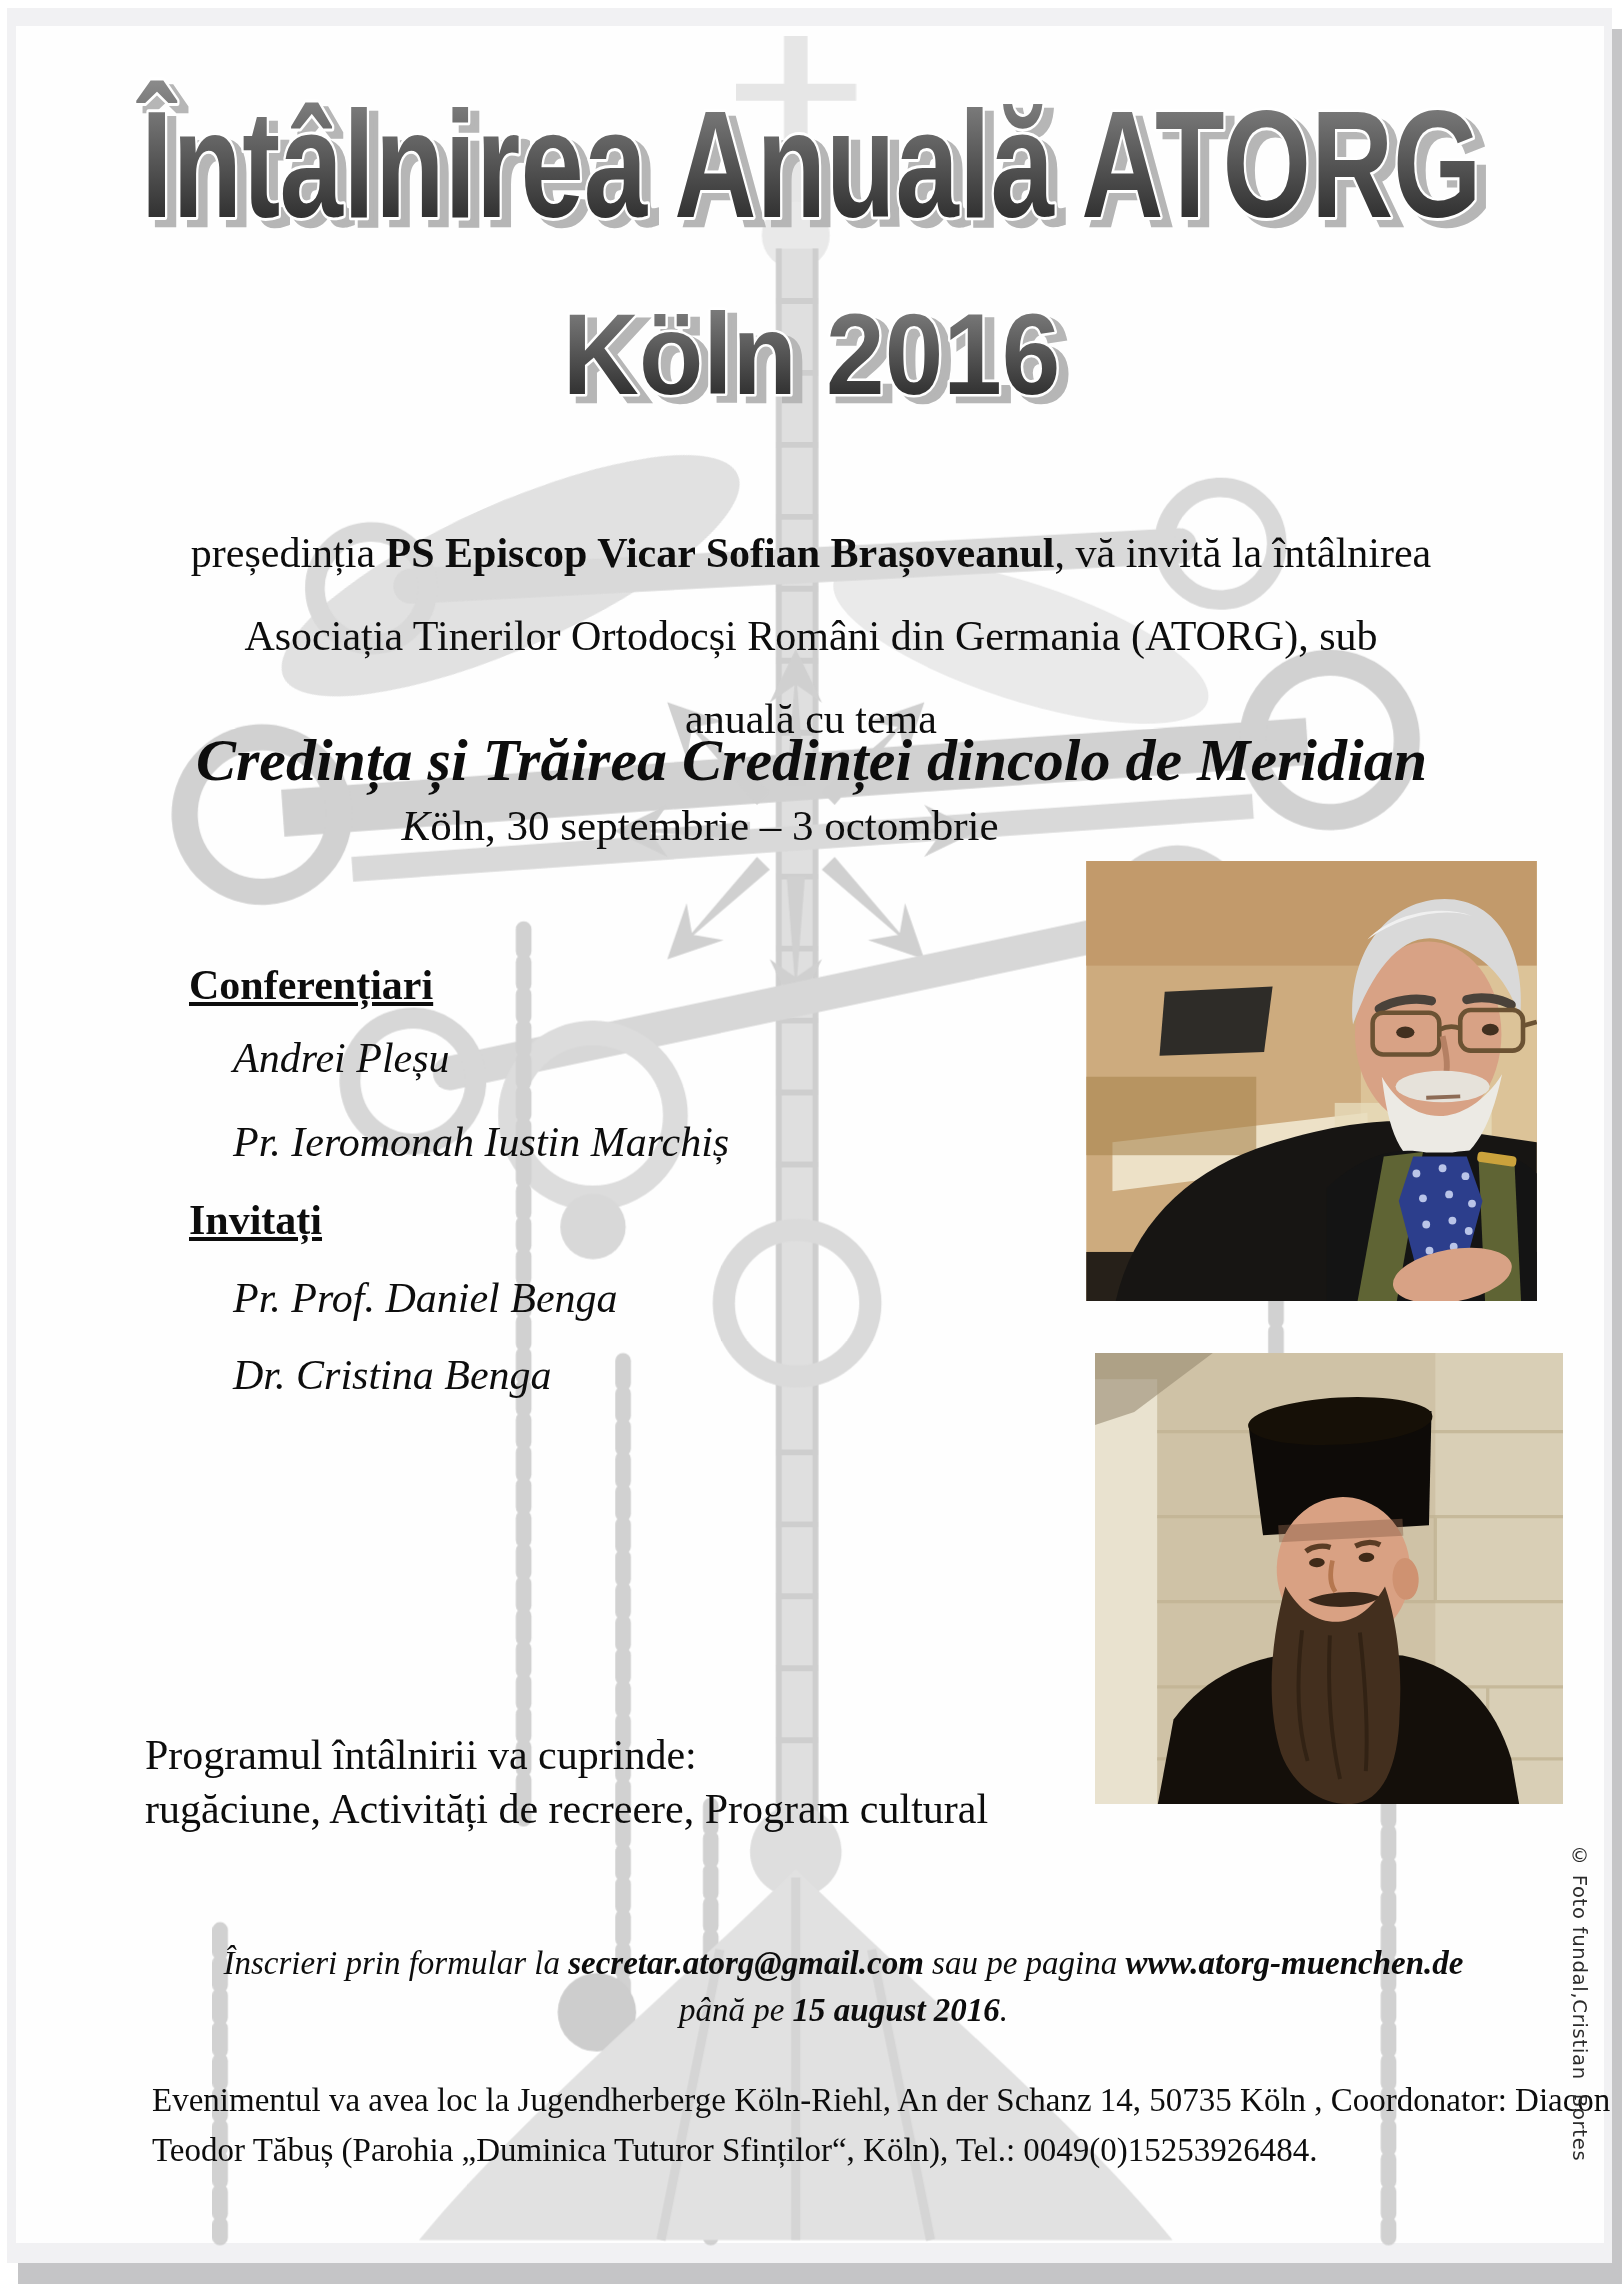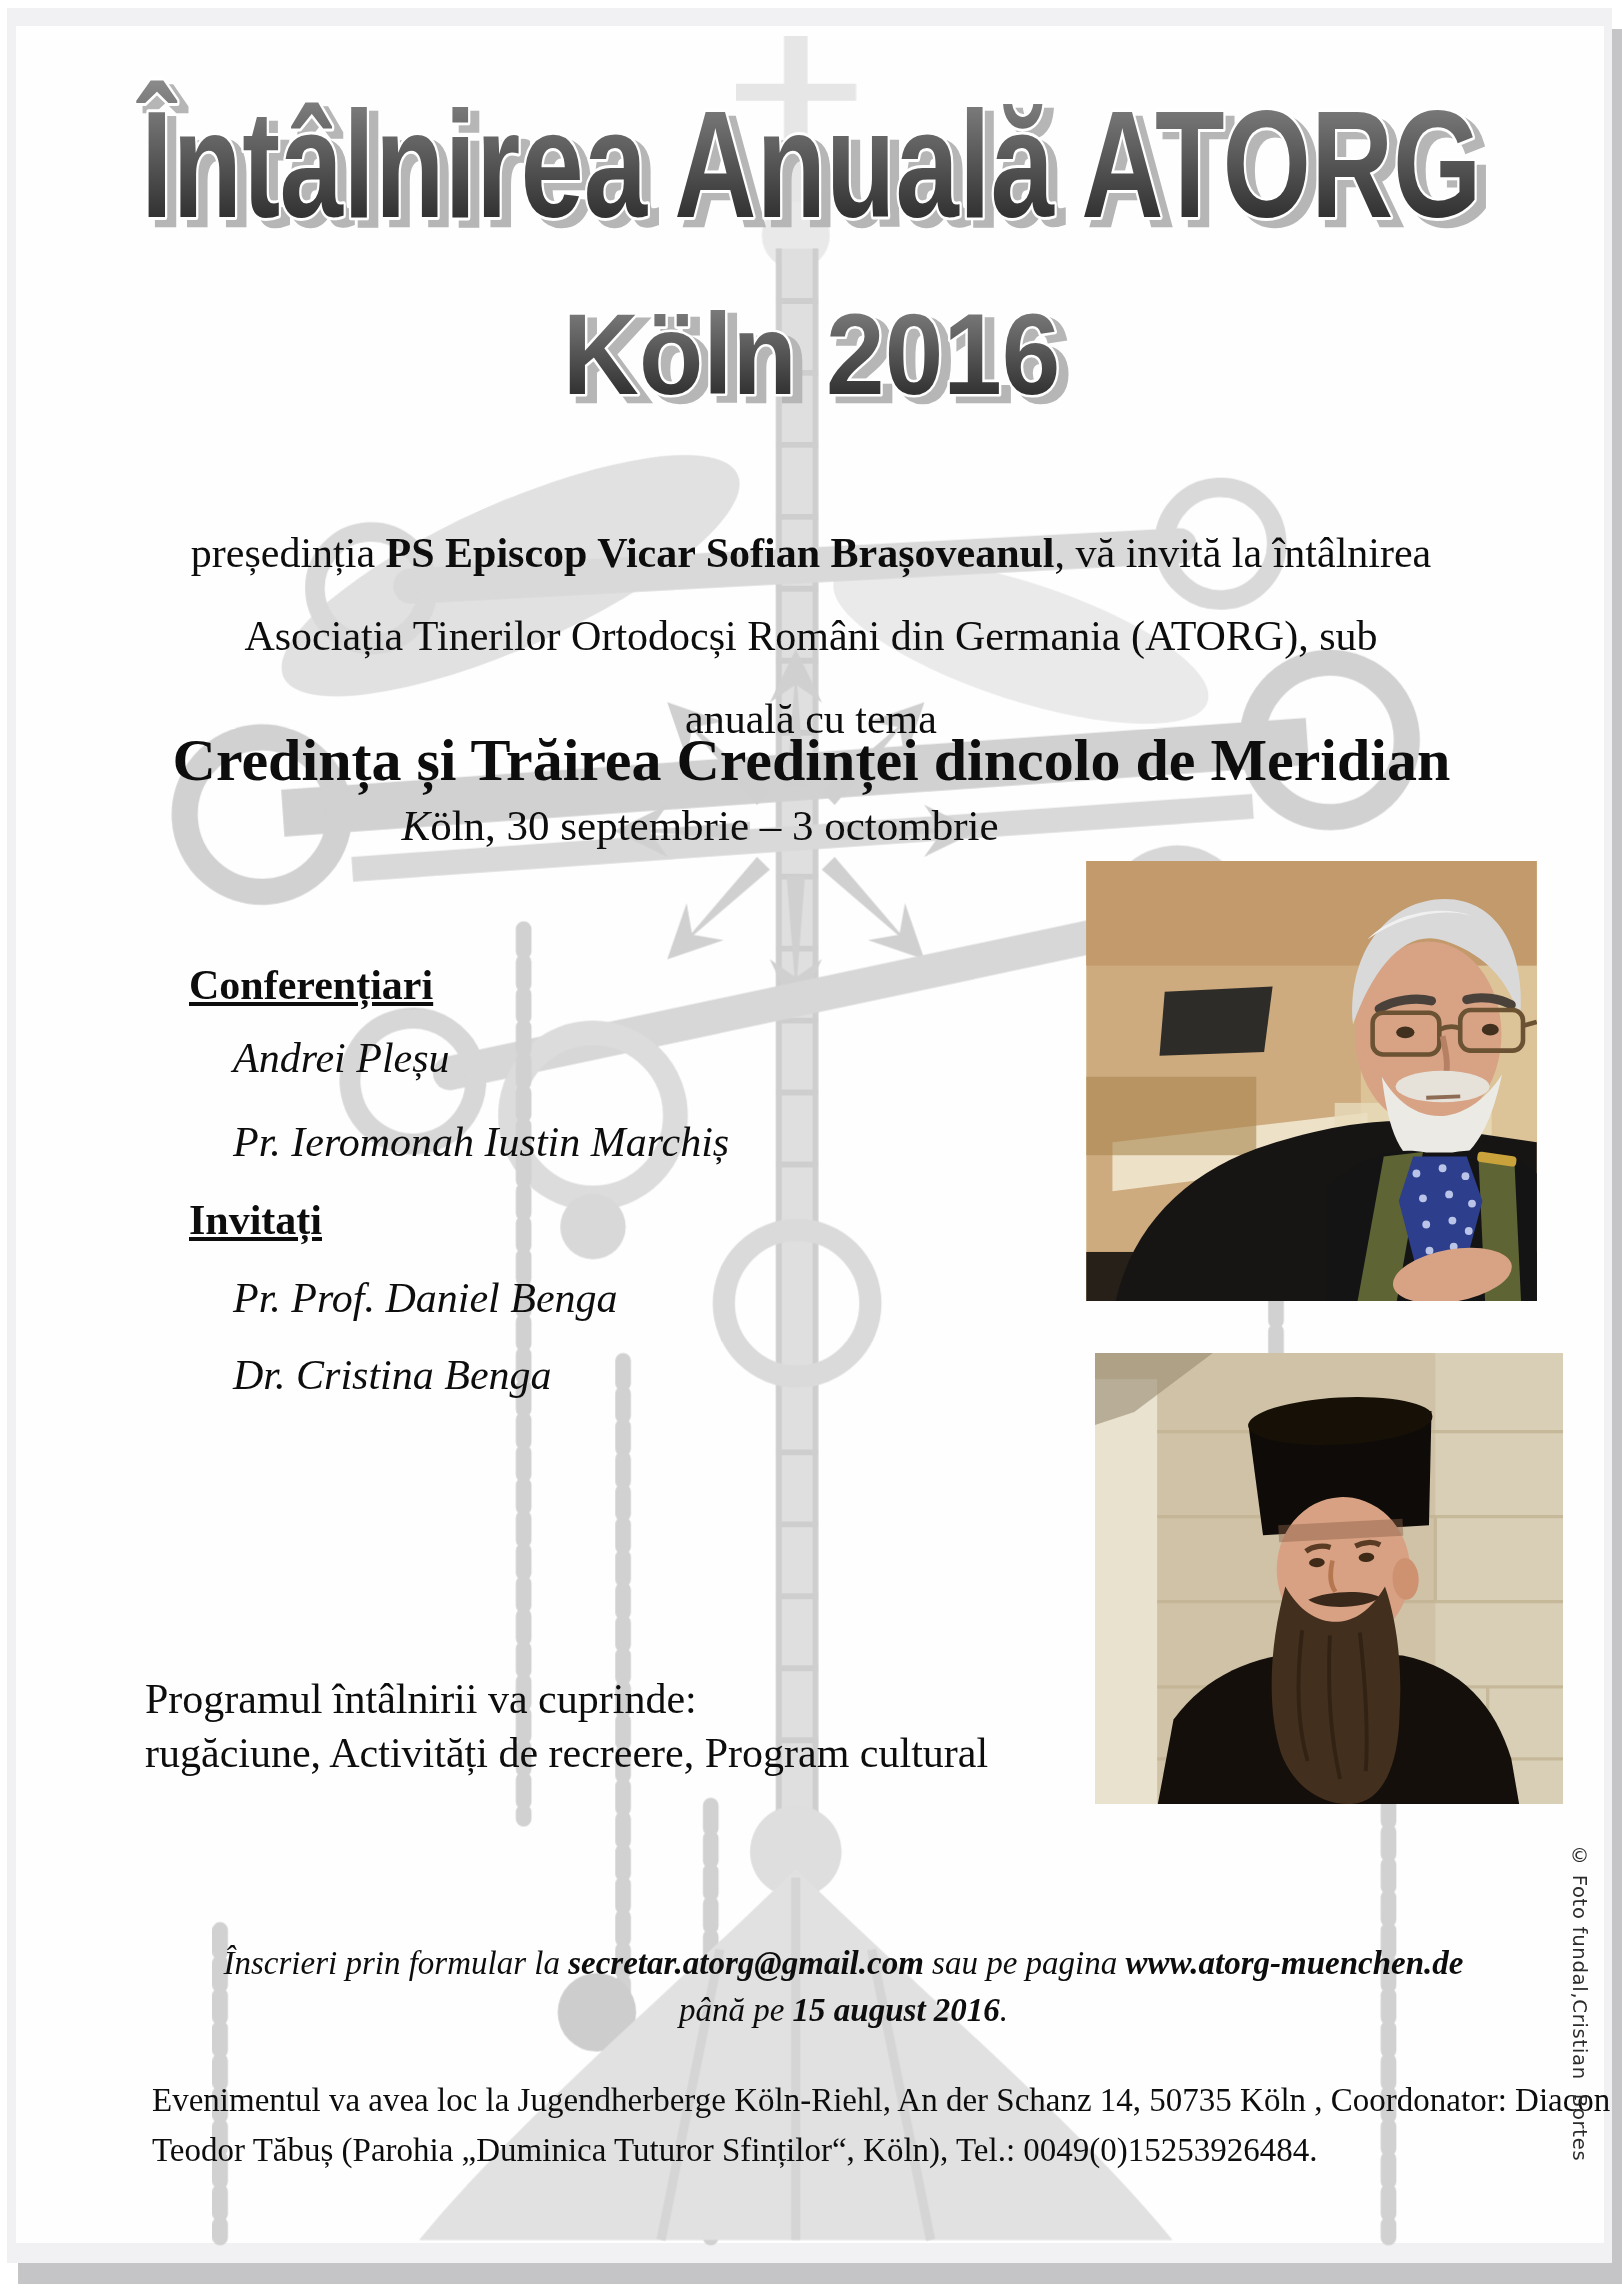--- a/index.html
+++ b/index.html
@@ -9,25 +9,25 @@
   
   .frame{left:6.5px;top:7.9px;width:1605px;height:2255px;background:#f1f1f3;
          box-shadow:11px 21px 0 #c5c5c7;}
   .sheet{left:16.4px;top:26px;width:1588px;height:2217px;background:#fefefe;}
   .bg{left:0;top:0;pointer-events:none;}
   .hdr{left:0;top:0;}
   
   .center{text-align:center;white-space:nowrap;}
   .intro{left:65px;top:512px;width:1492px;font-size:42px;line-height:83px;}
   .theme{left:0;top:724px;width:1623px;font-size:60px;line-height:72px;
-         font-weight:bold;}
+         font-weight:bold;font-style:italic;}
   .date{left:0;top:800px;width:1400px;font-size:43px;line-height:52px;}
   .colhead{font-size:42px;font-weight:bold;white-space:nowrap;text-decoration:underline;}
   .colitem{font-size:42px;font-style:italic;white-space:nowrap;}
-  .program{left:145px;top:1672px;width:1330px;font-size:42px;line-height:54px;}
+  .program{left:145px;top:1728px;width:1330px;font-size:42px;line-height:54px;}
   .program .just{word-spacing:3.9px;white-space:nowrap;}
   .program div{white-space:nowrap;}
   .reg{left:0;top:1940px;width:1623px;font-size:33px;line-height:47px;
        font-style:italic;margin-left:32px;}
   .reg b{font-weight:bold;}
   .footer{left:152px;top:2075px;width:1374px;font-size:33px;line-height:50px;}
   .footer div{white-space:nowrap;}
   .credit{left:1568px;top:1844px;writing-mode:vertical-rl;font-size:19.6px;
           font-family:"DejaVu Sans",sans-serif;color:#2b2b2b;letter-spacing:0.7px;
           white-space:pre;}

